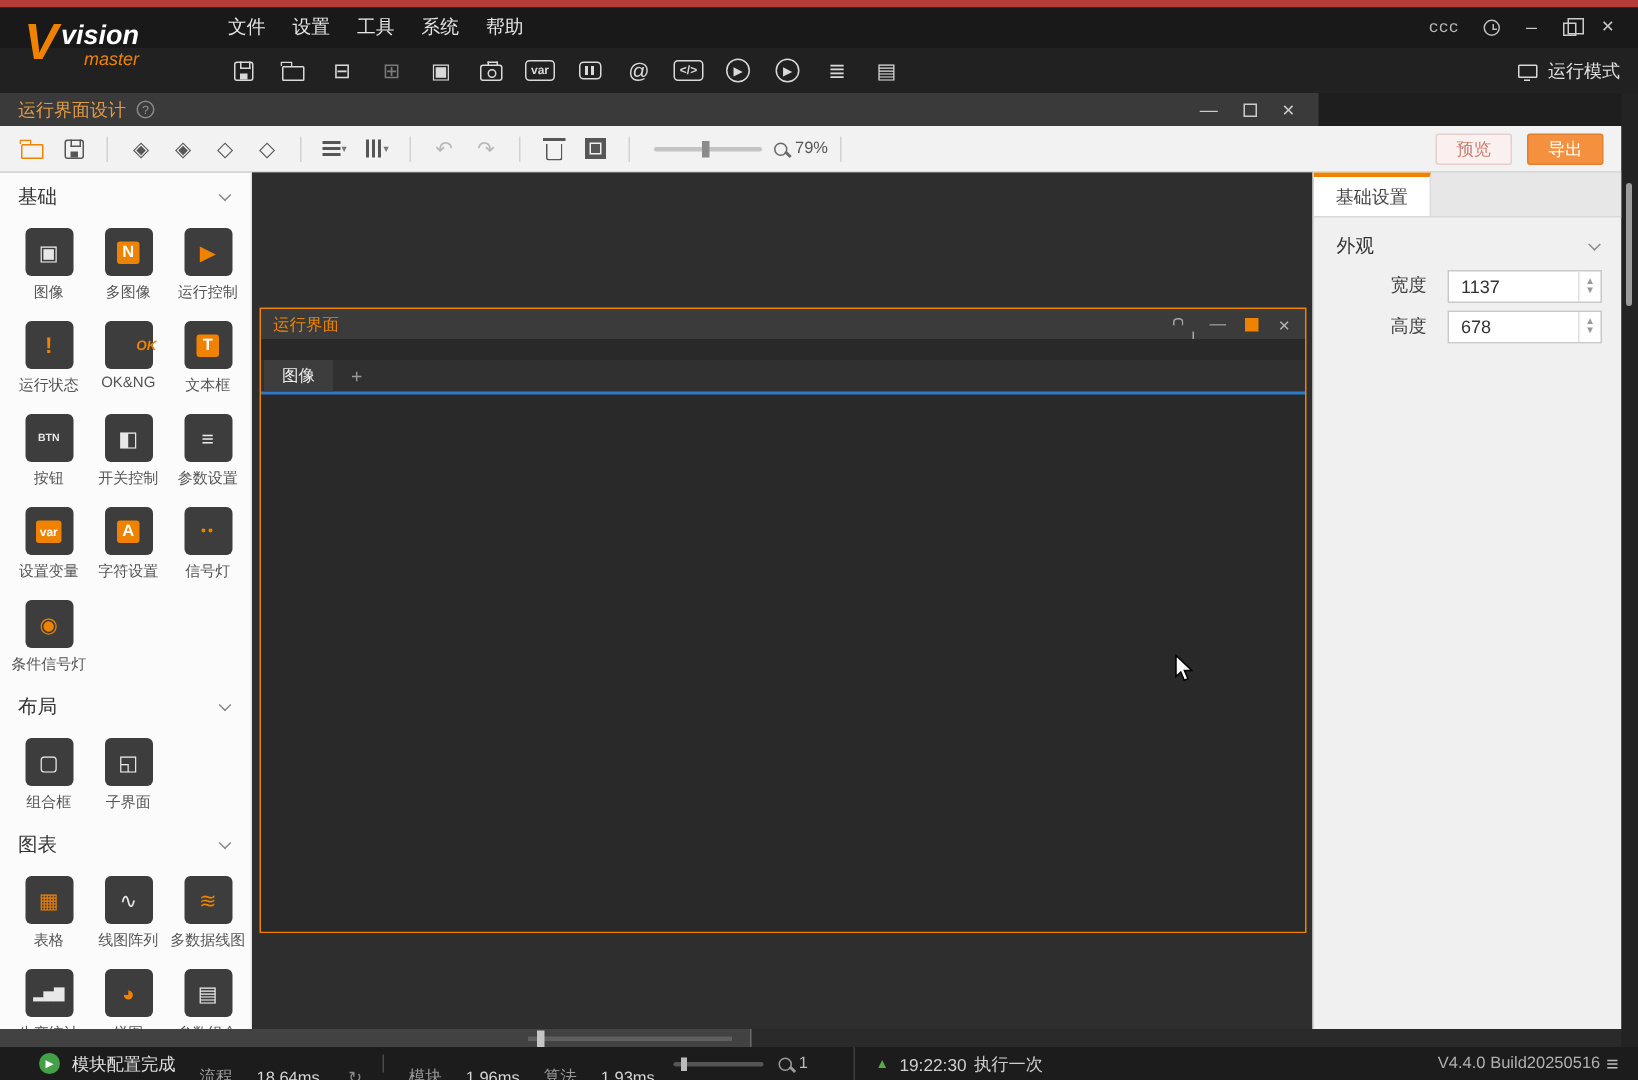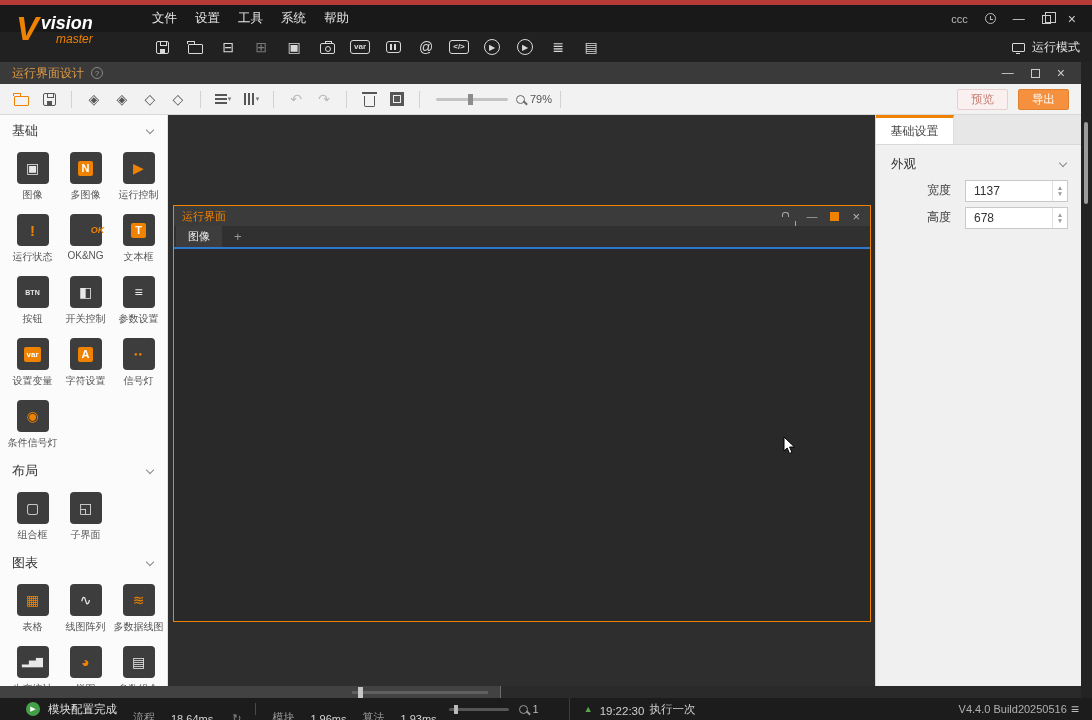--- a/index.html
+++ b/index.html
@@ -3,21 +3,21 @@
 <meta charset="utf-8">
 <style>
   html,body{margin:0;padding:0;background:#000;}
   #stage{position:relative;width:1092px;height:720px;background:#1e1e1e;overflow:hidden;
          font-family:"Liberation Sans", sans-serif;-webkit-font-smoothing:antialiased;}
   #stage *{box-sizing:border-box;}
 
   
   .redstrip{position:absolute;left:0;top:0;width:1092px;height:5px;background:#b63a35;}
   .titlebar{position:absolute;left:0;top:5px;width:1092px;height:27px;background:#191919;
-            display:flex;align-items:center;}
+            display:flex;align-items:center;font-family:Liberation Mono, monospace;}
   .logo{position:absolute;left:16px;top:10px;display:flex;align-items:flex-start;z-index:9;}
   .logo-v{color:#ef8200;font-size:34px;font-weight:bold;font-style:italic;line-height:36px;}
   .logo-text{display:flex;flex-direction:column;margin-left:2px;margin-top:4px;}
   .logo-vision{color:#fff;font-size:18px;font-weight:bold;font-style:italic;line-height:19px;}
   .logo-master{color:#ef8200;font-size:12px;font-style:italic;line-height:12px;text-align:right;}
   .menus{margin-left:152px;display:flex;gap:18px;font-size:12.5px;color:#e5e5e5;}
   .menus span{cursor:default;}
   .tb-right{margin-left:auto;display:flex;align-items:center;gap:17px;padding-right:16px;color:#bbb;font-size:11px;}
   .cclock{width:11px;height:11px;border:1px solid #bbb;border-radius:50%;position:relative;}
   .cclock::after{content:"";position:absolute;left:4.5px;top:2px;width:1px;height:3.5px;background:#bbb;}
@@ -42,21 +42,21 @@
   .ccam{position:relative;width:15px;height:11px;border:1.5px solid #d9d9d9;border-radius:2px;margin-top:3px;}
   .ccam::before{content:"";position:absolute;top:-3.5px;left:4px;width:5px;height:2px;border:1.5px solid #d9d9d9;border-bottom:none;}
   .ccam::after{content:"";position:absolute;left:4px;top:2px;width:4px;height:4px;border:1.5px solid #d9d9d9;border-radius:50%;}
   .cio{width:15px;height:12px;border:1.2px solid #d9d9d9;border-radius:3px;display:flex;gap:2.5px;align-items:center;justify-content:center;}
   .cio i{width:1.5px;height:6px;background:#d9d9d9;}
   .cmonitor{position:relative;width:13px;height:9px;border:1.5px solid #d9d9d9;border-radius:1px;}
   .cmonitor::after{content:"";position:absolute;left:3px;bottom:-3.5px;width:4px;height:1.5px;background:#d9d9d9;}
   .runmode{margin-left:auto;display:flex;align-items:center;gap:7px;padding-right:12px;color:#e0e0e0;font-size:12px;}
 
   
-  .dlgtb{position:absolute;left:0;top:62px;width:1081px;height:22px;background:#3a3a3a;display:flex;align-items:center;}
+  .dlgtb{position:absolute;left:0;top:62px;width:879px;height:22px;background:#3a3a3a;display:flex;align-items:center;}
   .dlg-title{margin-left:12px;color:#e09a46;font-size:12px;}
   .qcirc{width:12px;height:12px;border-radius:50%;border:1px solid #8a8a8a;color:#9a9a9a;font-size:8px;
          display:flex;align-items:center;justify-content:center;margin-left:7px;}
   .dlg-ctrls{margin-left:auto;display:flex;gap:17px;padding-right:16px;align-items:center;color:#ccc;}
   .csq{width:9px;height:9px;border:1px solid #ccc;}
 
   .dlgbar{position:absolute;left:0;top:84px;width:1081px;height:31px;background:#f2f2f2;
           border-bottom:1px solid #d9d9d9;display:flex;align-items:center;}
   .dico{min-width:18px;height:22px;display:flex;align-items:center;justify-content:center;color:#565656;margin:0 5px;font-size:14px;}
   .dico.orange{color:#ef8200;}
@@ -99,21 +99,21 @@
   .chip{background:#ef8200;color:#fff;border-radius:2px;font-size:11px;font-weight:bold;padding:2px 4px;line-height:11px;}
   .chip.sm{font-size:8px;padding:2px 2px;}
   .g.sm{font-size:7px;font-weight:bold;}
   .g.tiny{font-size:6px;letter-spacing:1px;}
   .g.okng{font-size:9px;font-weight:bold;font-style:italic;padding-left:24px;}
   .g.bars{font-size:9px;letter-spacing:0;}
 
   
   .canvas{position:absolute;left:168px;top:115px;width:707px;height:571px;background:#2e2e2e;}
   .runwin{position:absolute;left:5px;top:90px;width:698px;height:417px;border:1px solid #ef8200;
-          background:#292929;display:flex;flex-direction:column;}
+          background:#292929;display:flex;flex-direction:column;gap:14px;}
   .rw-tb{height:20px;background:#3b3b3b;display:flex;align-items:center;flex:none;}
   .rw-title{margin-left:8px;font-size:11px;color:#ef8200;}
   .rw-ctrls{margin-left:auto;display:flex;align-items:center;gap:13px;padding-right:10px;color:#a8a8a8;}
   .clock2{position:relative;width:8px;height:6px;background:#a8a8a8;border-radius:1px;margin-top:4px;}
   .clock2::before{content:"";position:absolute;top:-4px;left:1.5px;width:5px;height:4px;border:1.2px solid #a8a8a8;border-bottom:none;border-radius:3px 3px 0 0;}
   .cpin{position:relative;width:5px;height:5px;background:#a8a8a8;border-radius:50%;margin-top:-4px;}
   .cpin::after{content:"";position:absolute;top:5px;left:2px;width:1px;height:5px;background:#a8a8a8;}
   .rw-dash{font-size:11px;color:#a8a8a8;}
   .maxsq{width:9px;height:9px;background:#ef8200;}
   .rw-x{font-size:13px;color:#b5b5b5;}

